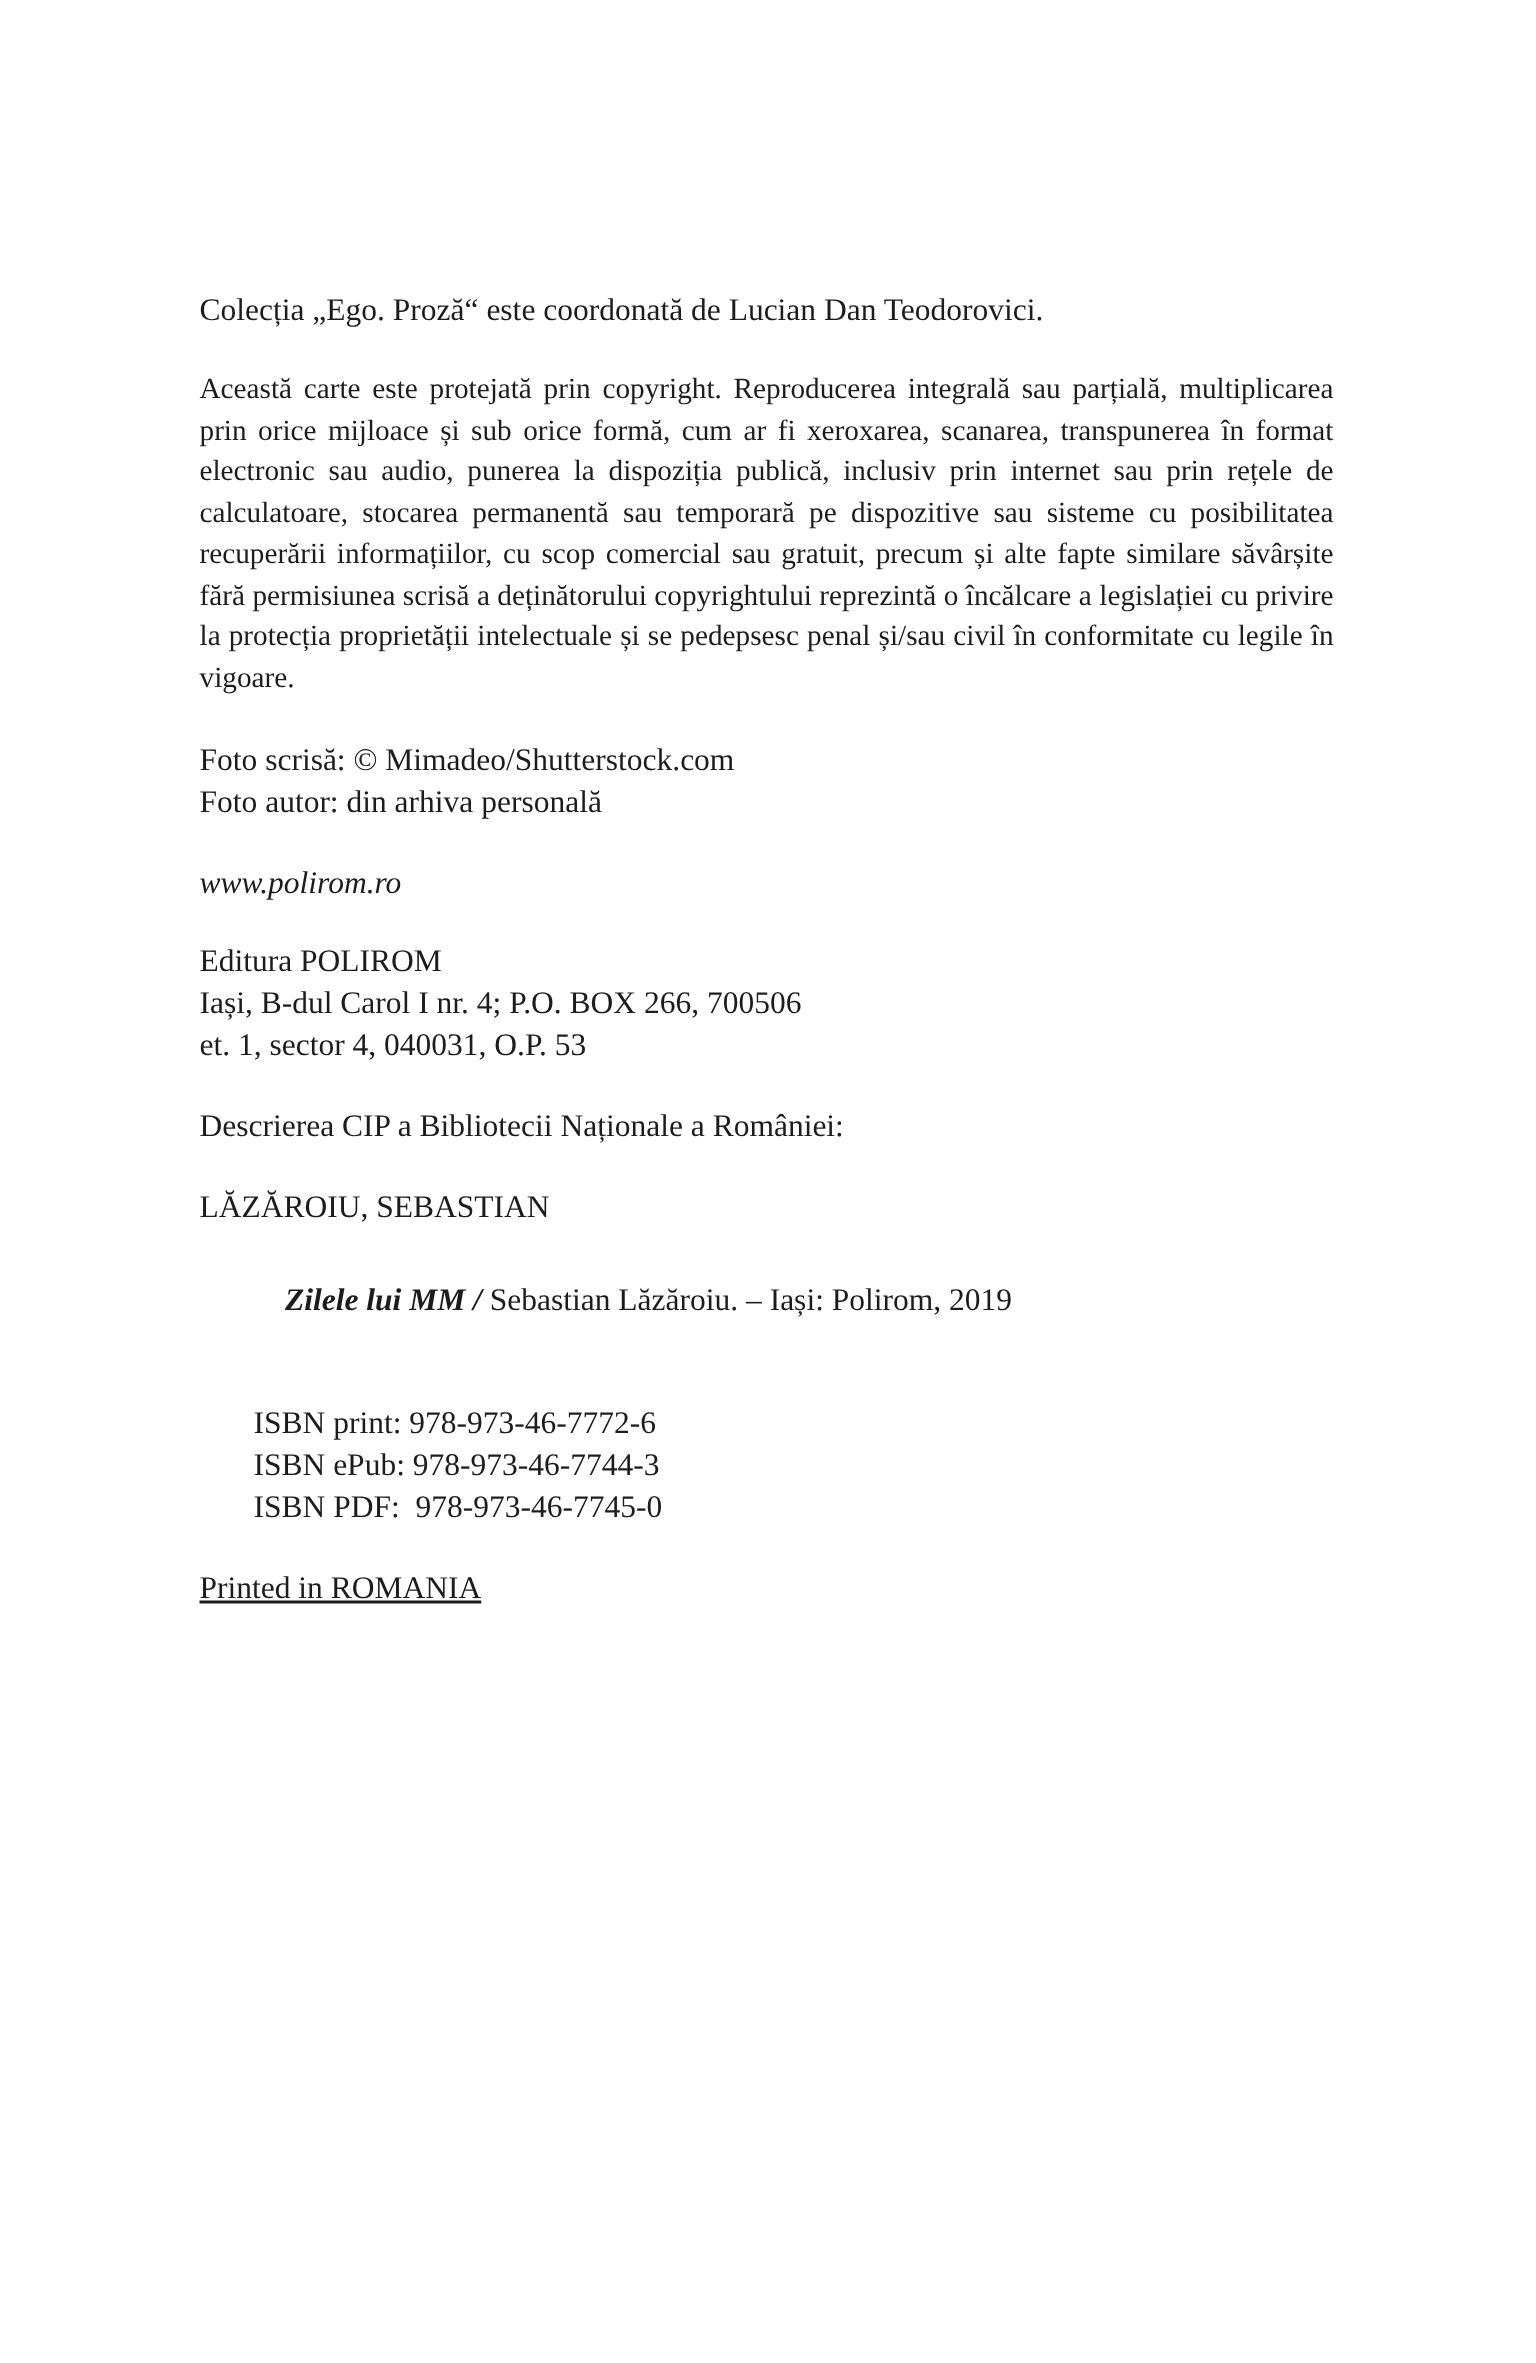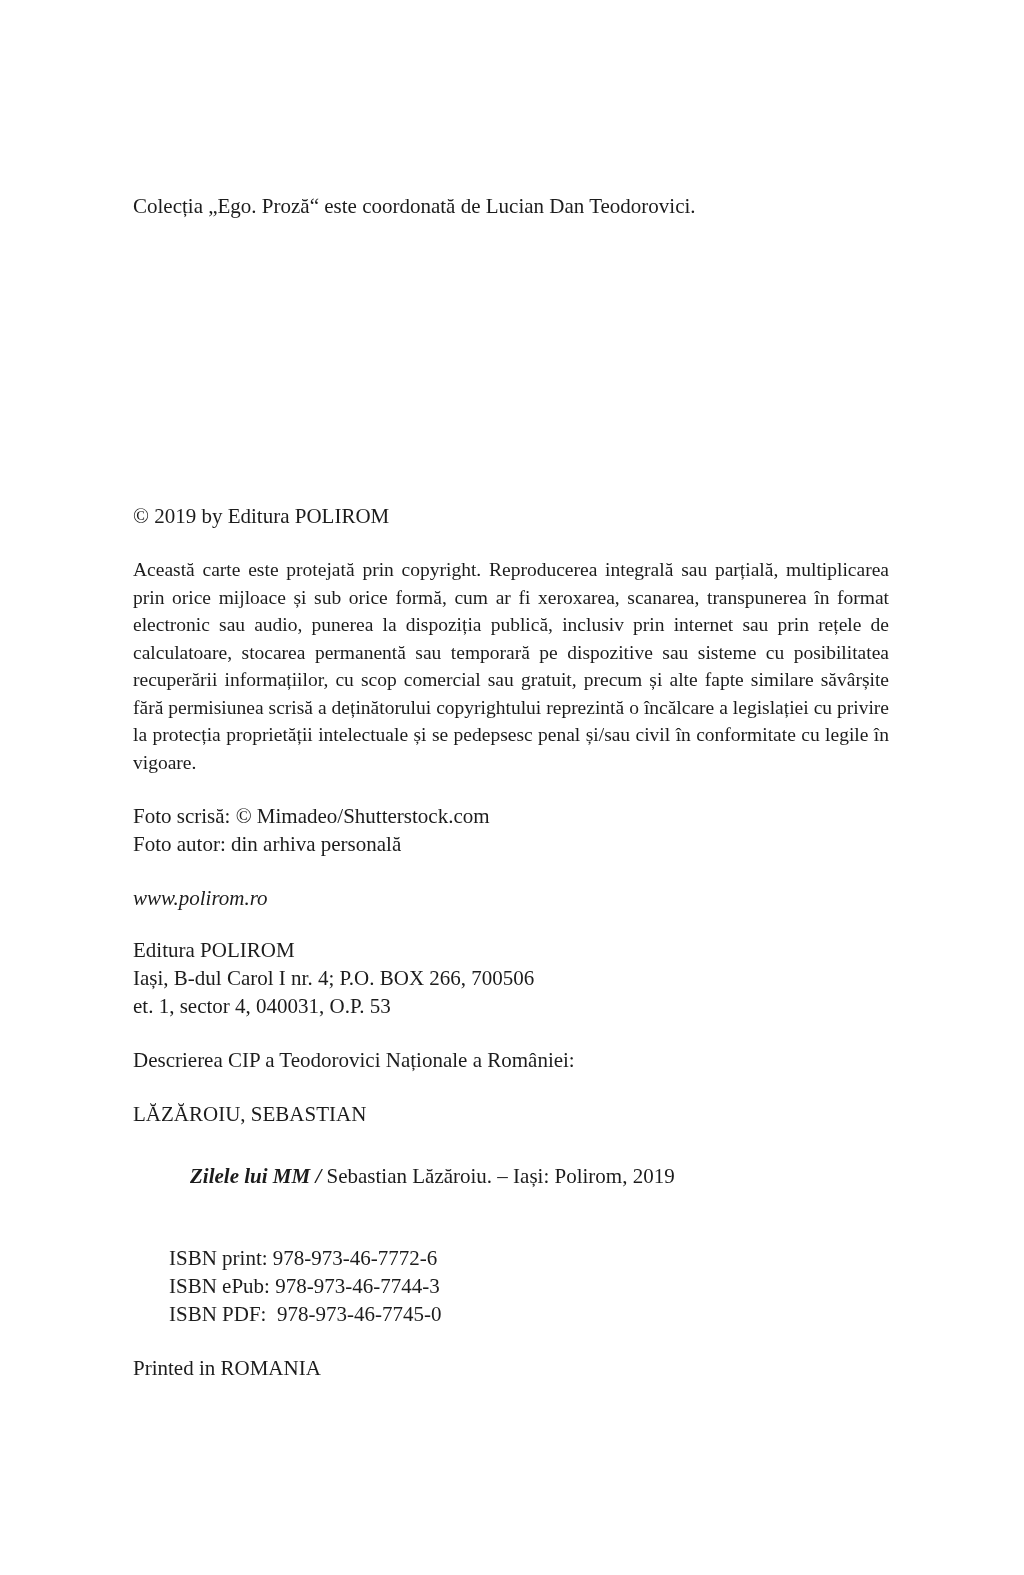--- a/index.html
+++ b/index.html
@@ -65,47 +65,47 @@
   }
   .isbn-block {
     margin-top: 26px;
     padding-left: 36px;
   }
   .classification {
     margin-top: 26px;
   }
   .printed-in {
     margin-top: 26px;
+    text-decoration: underline;
   }
 </style>
 </head>
 <body>
 
 <div class="page">
 
   <div class="line collection-note">Colecția „Ego. Proză“ este coordonată de Lucian Dan Teodorovici.</div>
 
-  <div class="line copyright-line">© 2019 by Editura POLIROM</div>
 
   <div class="copyright-paragraph">Această carte este protejată prin copyright. Reproducerea integrală sau parțială, multiplicarea prin orice mijloace și sub orice formă, cum ar fi xeroxarea, scanarea, transpunerea în format electronic sau audio, punerea la dispoziția publică, inclusiv prin internet sau prin rețele de calculatoare, stocarea permanentă sau temporară pe dispozitive sau sisteme cu posibilitatea recuperării informațiilor, cu scop comercial sau gratuit, precum și alte fapte similare săvârșite fără permisiunea scrisă a deținătorului copyrightului reprezintă o încălcare a legislației cu privire la protecția proprietății intelectuale și se pedepsesc penal și/sau civil în conformitate cu legile în vigoare.</div>
 
   <div class="photo-credits">
     <div class="line">Foto scrisă: © Mimadeo/Shutterstock.com</div>
     <div class="line">Foto autor: din arhiva personală</div>
   </div>
 
   <div class="line website">www.polirom.ro</div>
 
   <div class="publisher-block">
     <div class="line">Editura POLIROM</div>
     <div class="line">Iași, B-dul Carol I nr. 4; P.O. BOX 266, 700506</div>
     <div class="line">et. 1, sector 4, 040031, O.P. 53</div>
   </div>
 
-  <div class="line cip-heading">Descrierea CIP a Teodorovici Naționale a României:</div>
+  <div class="line cip-heading">Descrierea CIP a Bibliotecii Naționale a României:</div>
 
   <div class="line cip-author">LĂZĂROIU, SEBASTIAN</div>
 
   <div class="line cip-title">
     <span class="title-italic">Zilele lui MM /</span><span> Sebastian Lăzăroiu. – Iași: Polirom, 2019</span>
   </div>
 
   <div class="isbn-block">
     <div class="line">ISBN print: 978-973-46-7772-6</div>
     <div class="line">ISBN ePub: 978-973-46-7744-3</div>

